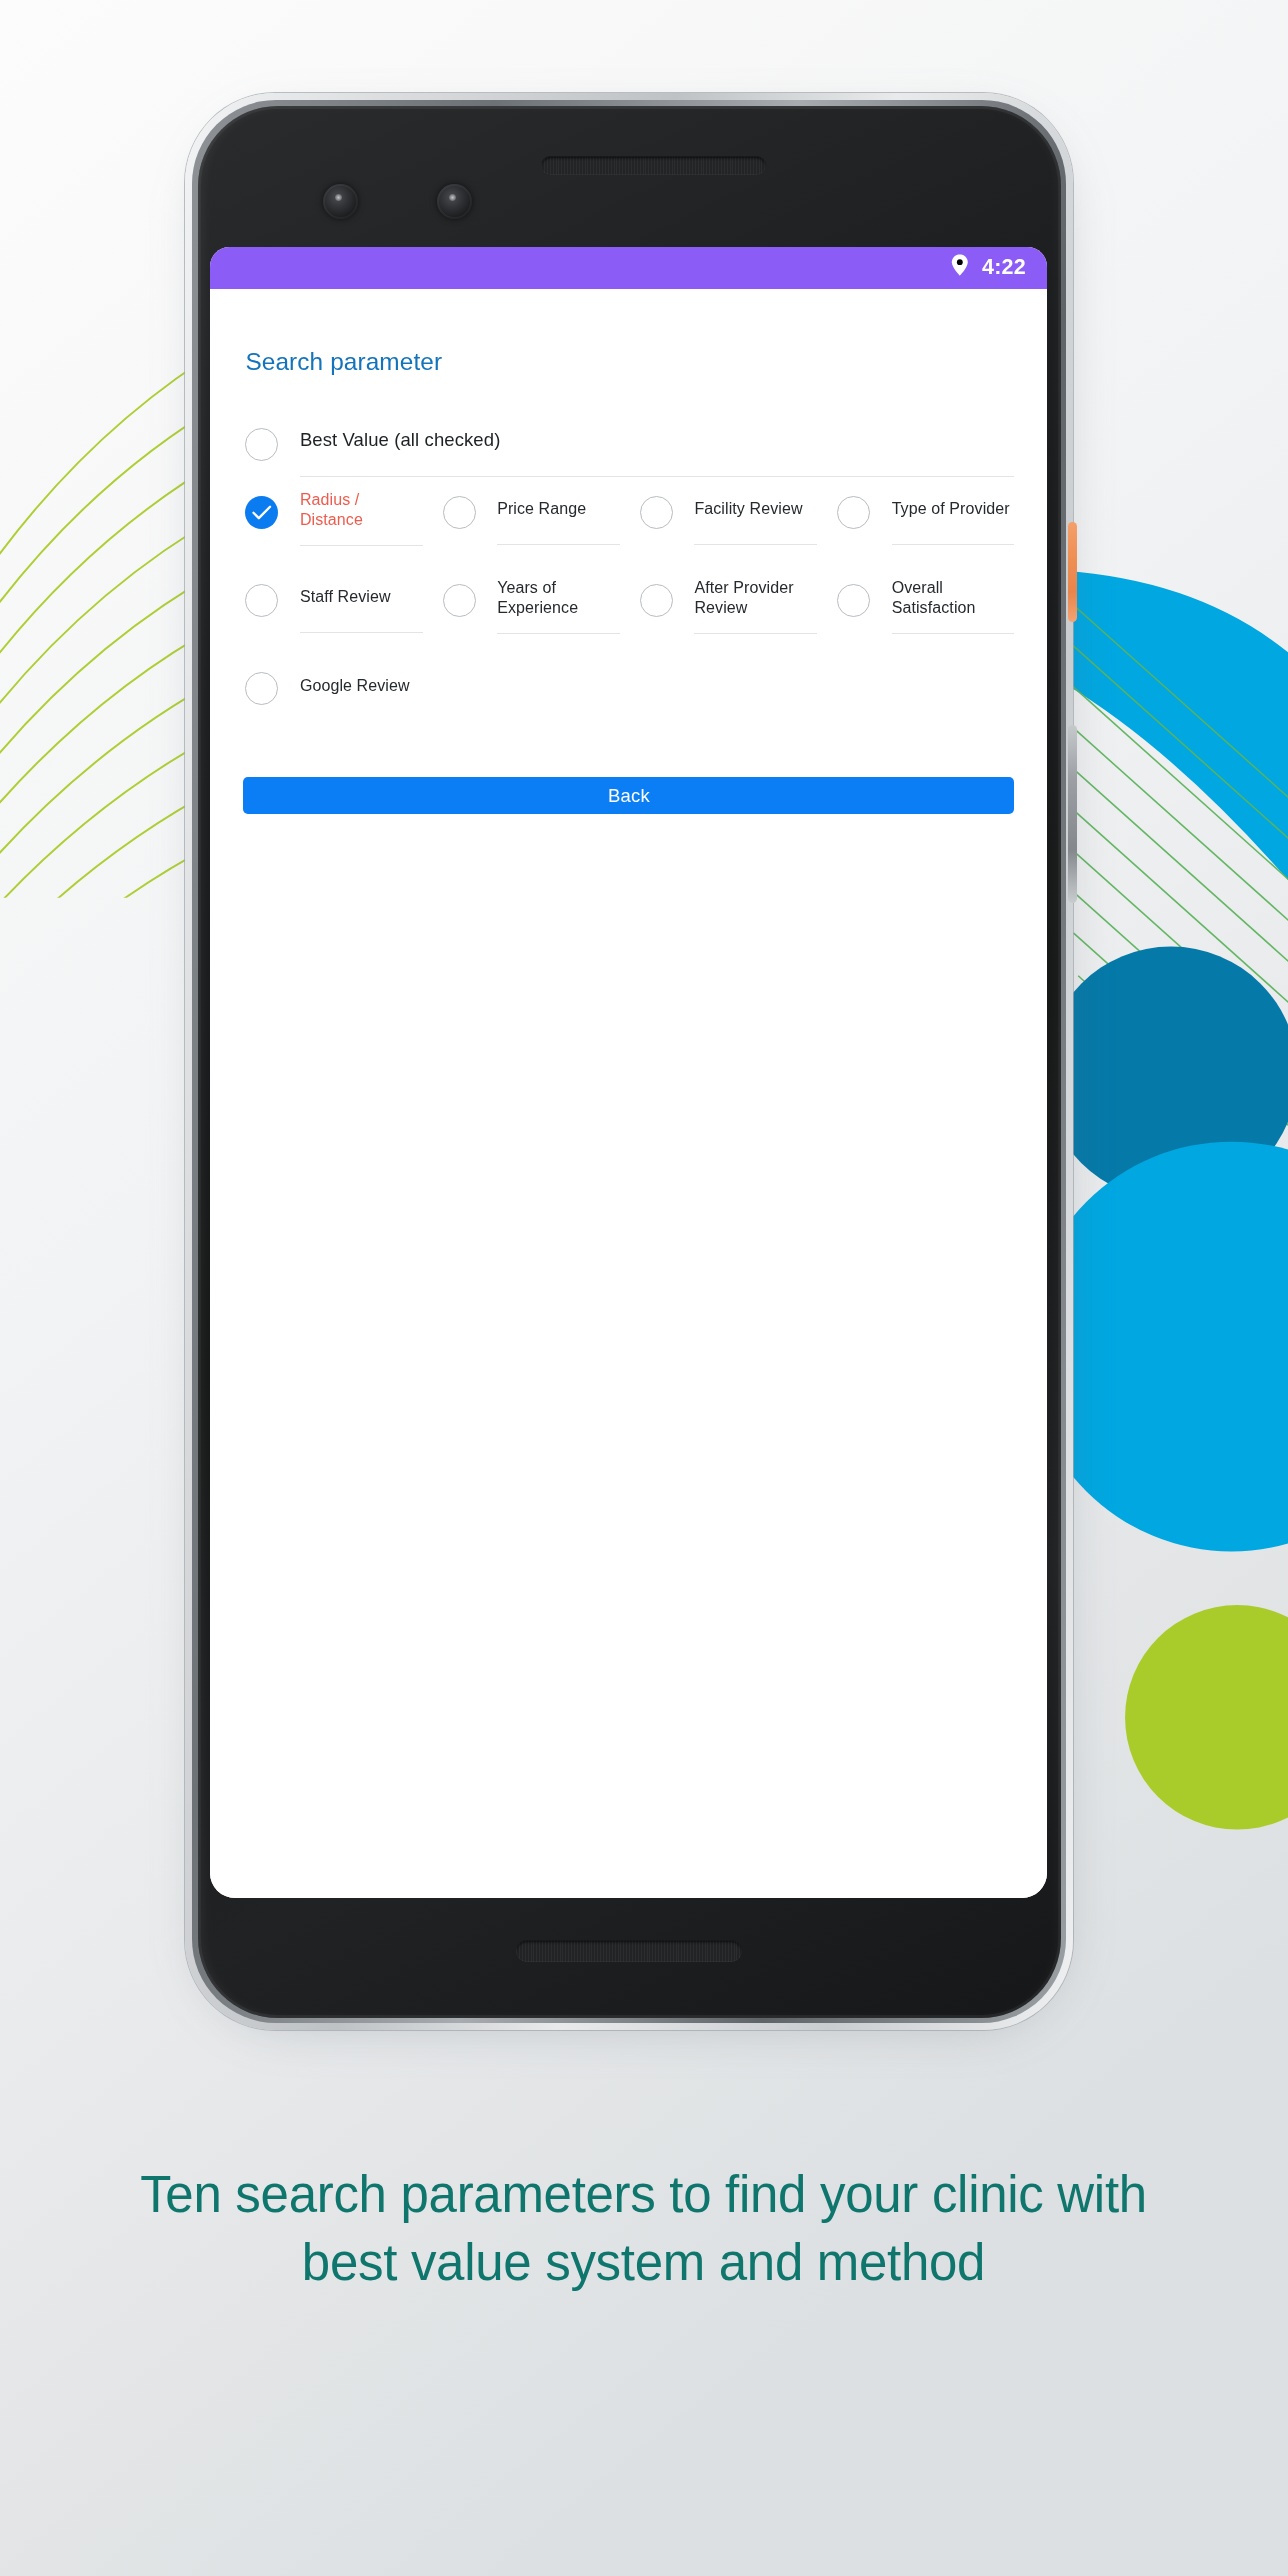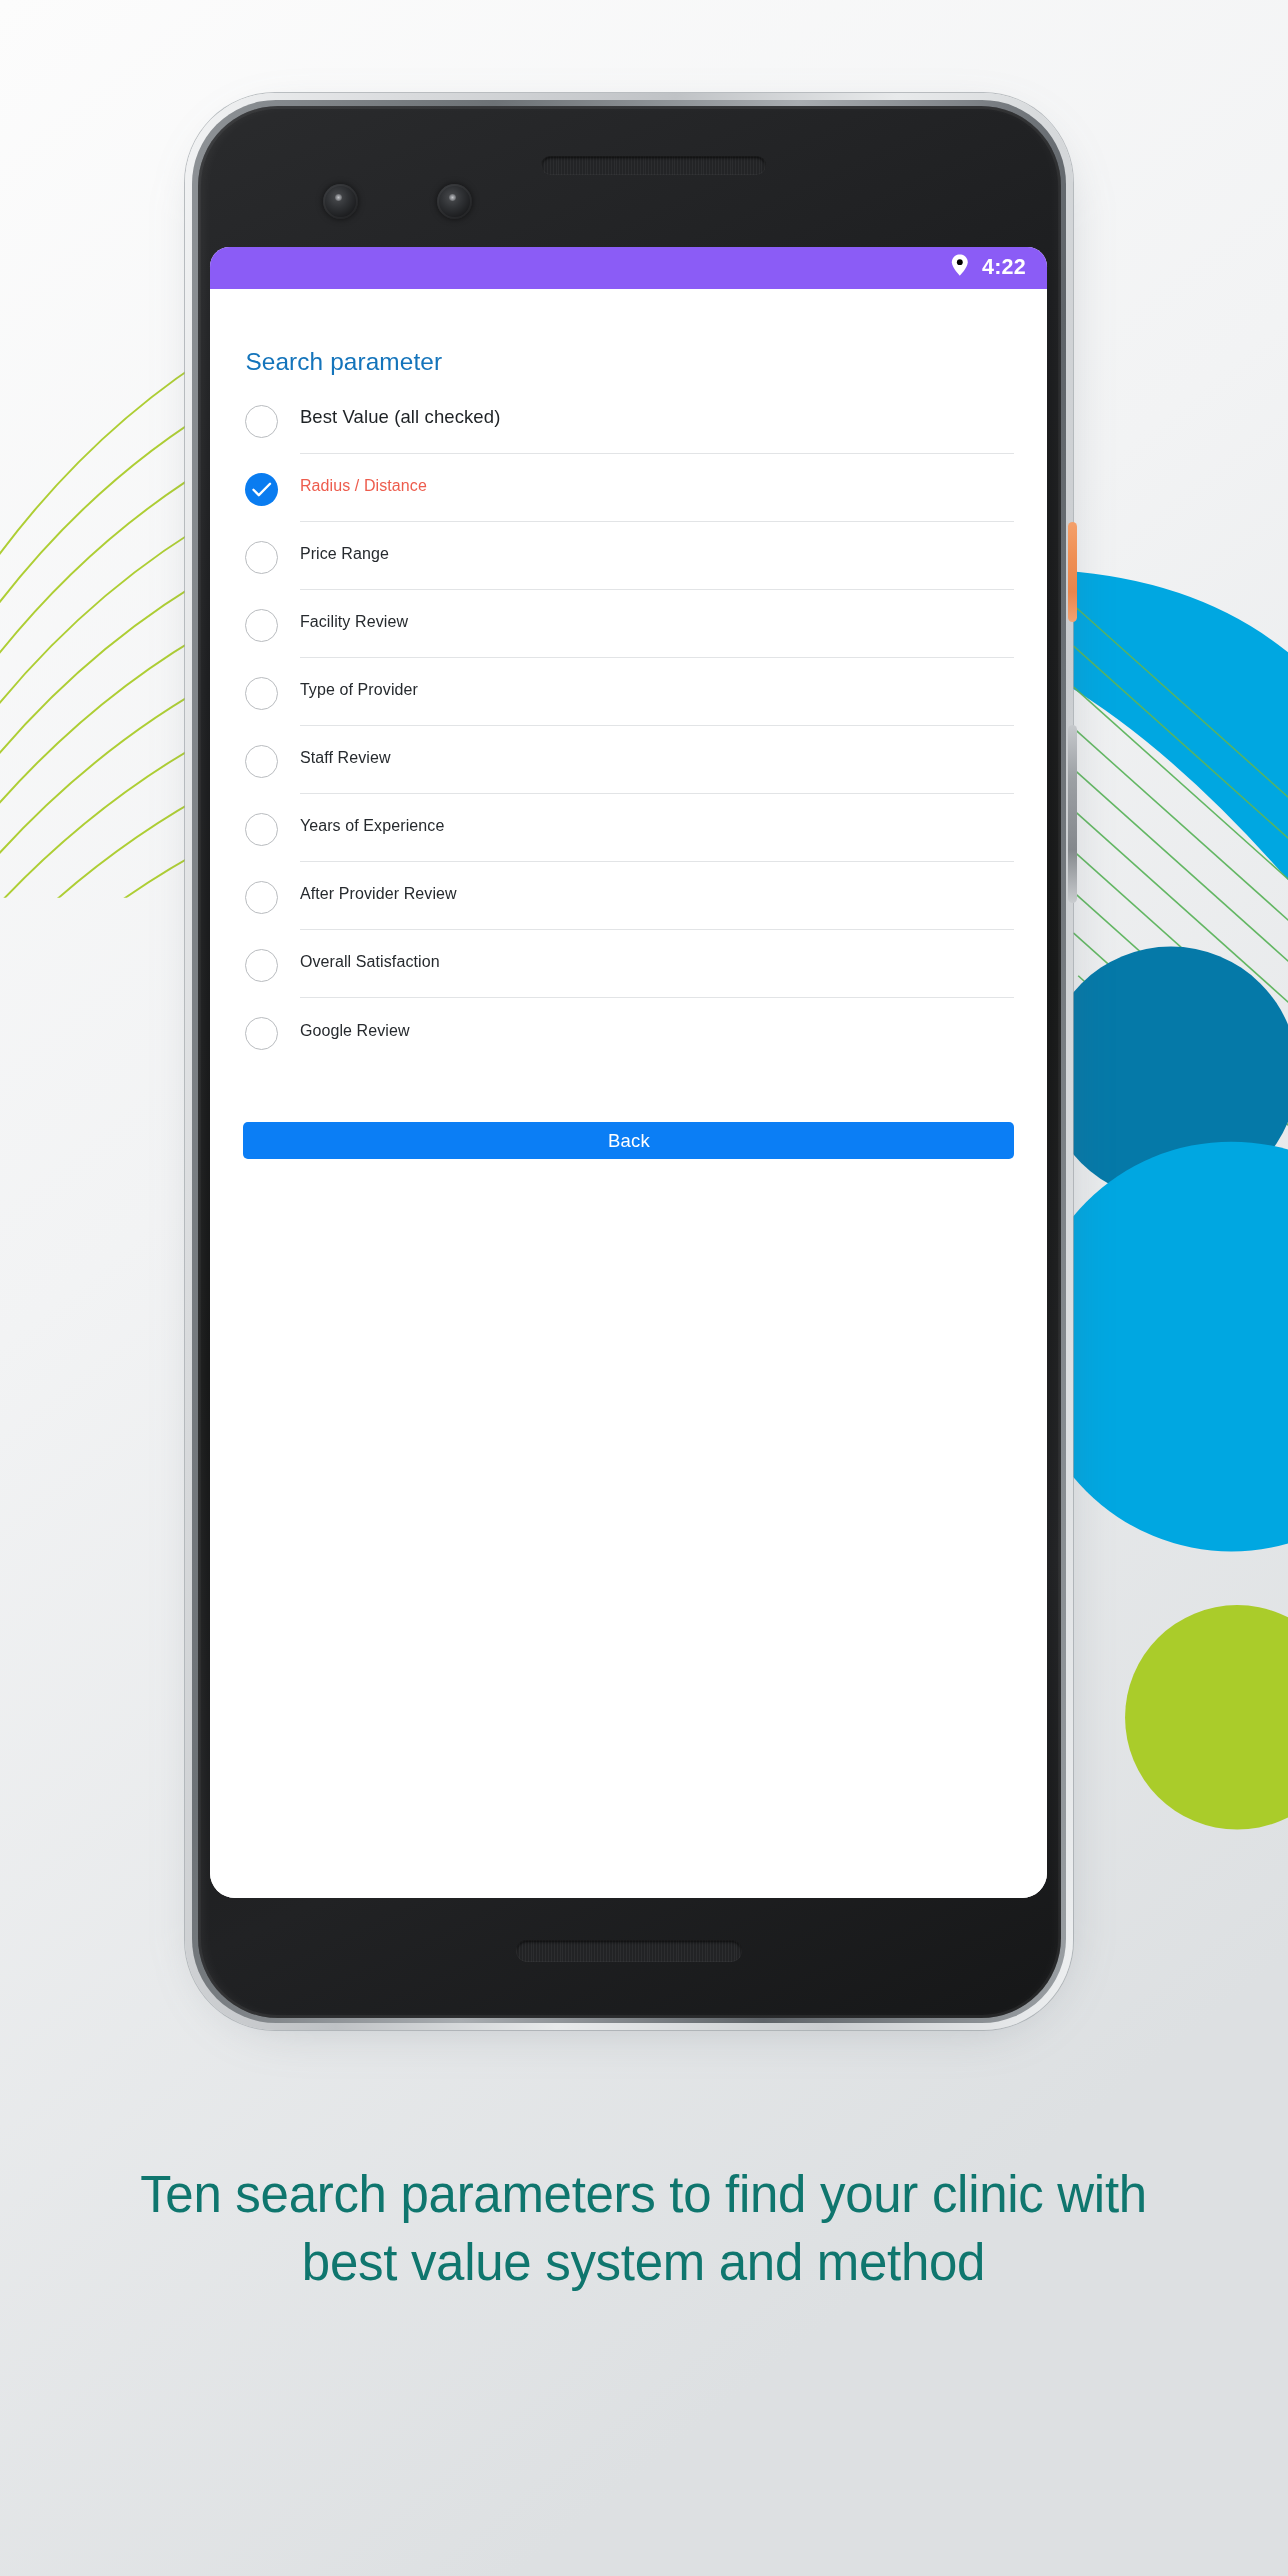--- a/index.html
+++ b/index.html
@@ -182,33 +182,34 @@
   .page-title {
     color: #1474bb;
     font-size: 24.4px;
     padding-top: 55px;
     padding-left: 2px;
     letter-spacing: 0.1px;
   }
 
   
   .row-full {
-    margin-top: 23px;
+    margin-top: 46px;
     display: flex;
     align-items: flex-start;
     padding-left: 2px;
   }
 
   .opt-grid {
     margin-top: 13.7px;
     display: grid;
-    grid-template-columns: 1fr;
+    grid-template-columns: 1fr 1fr 1fr 1fr;
     column-gap: 60px;
     row-gap: 0px;
     padding-left: 2px;
+    gap: 20px;
   }
 
   .opt {
     display: flex;
     align-items: flex-start;
     height: 68px;
   }
 
   .radio {
     flex: 0 0 auto;

